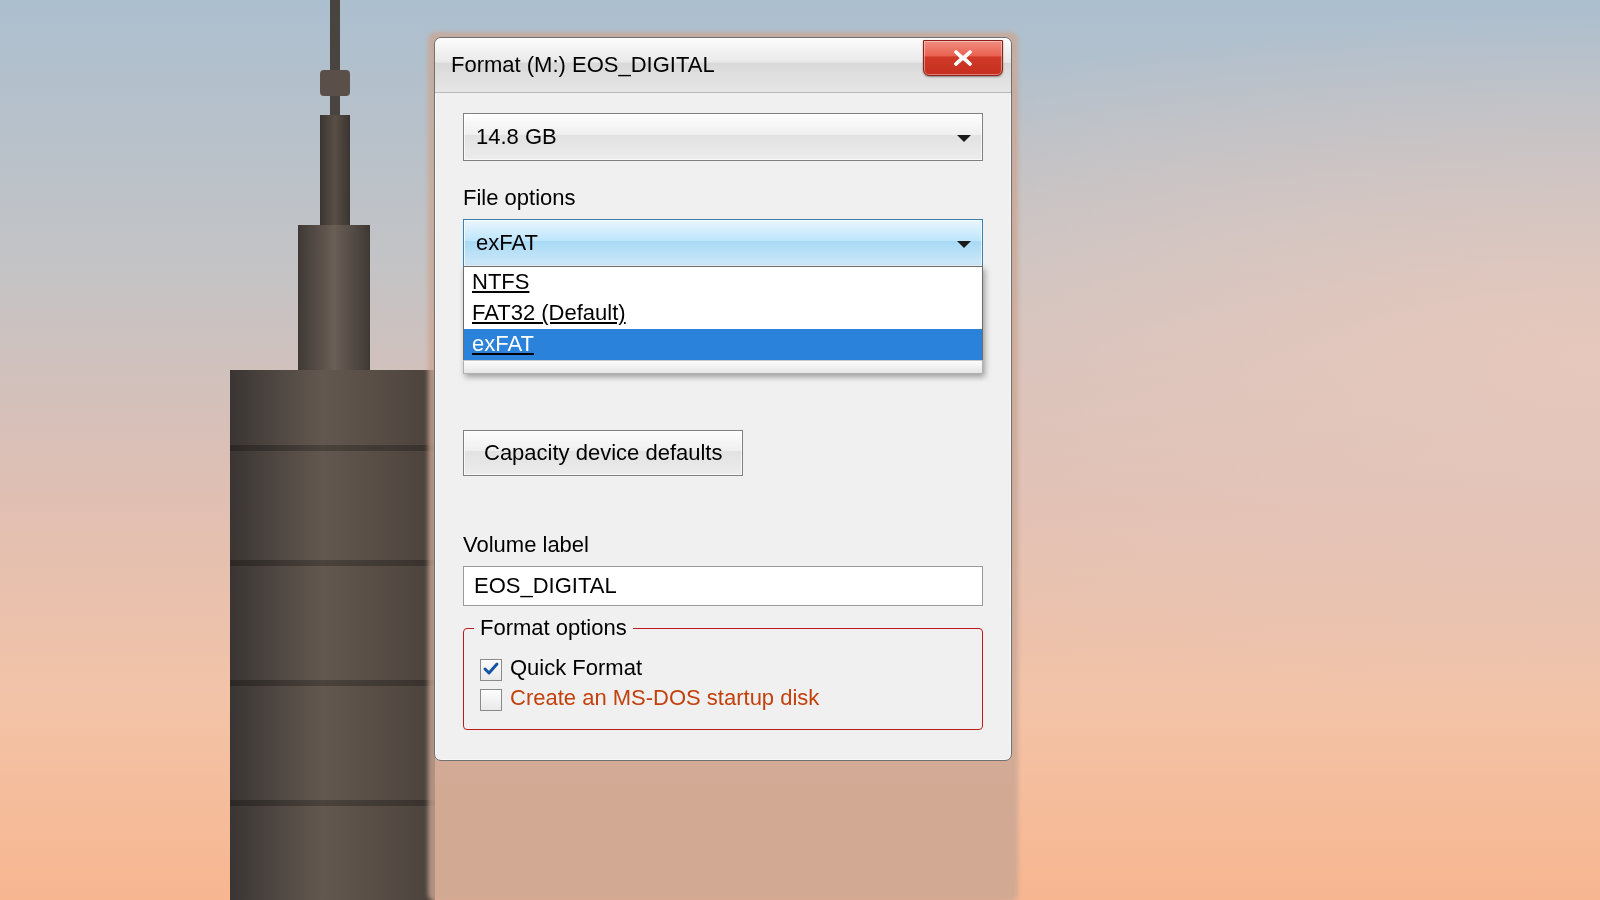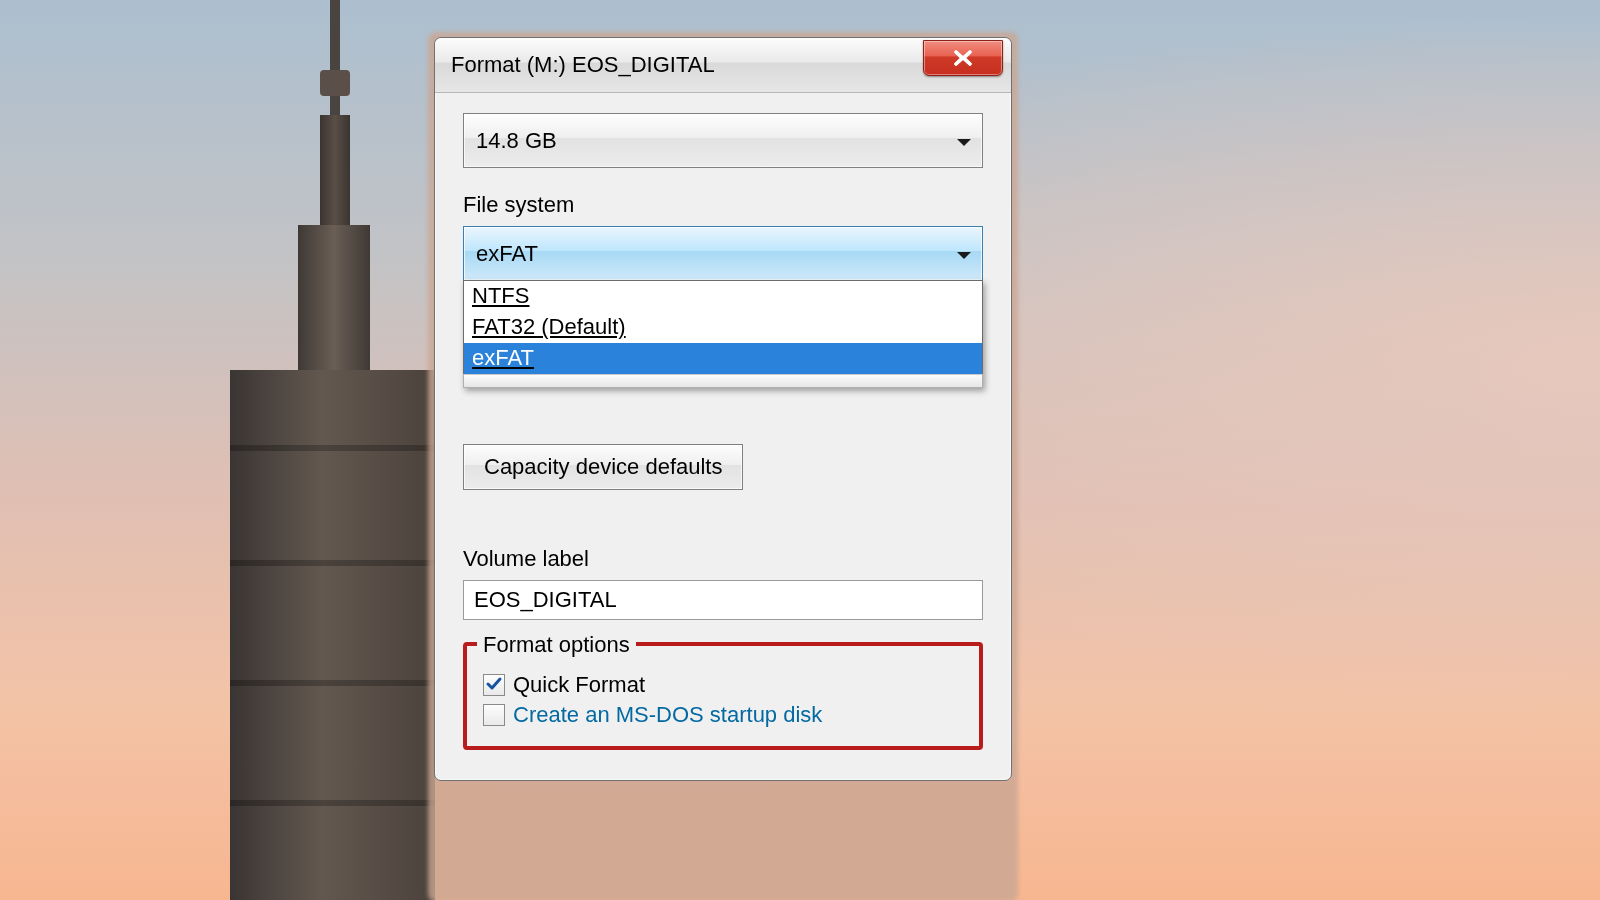--- a/index.html
+++ b/index.html
@@ -125,21 +125,21 @@
     padding: 20px 28px 30px 28px;
   }
 
   .field-label {
     font-size: 22px;
     margin-bottom: 8px;
   }
 
   .combo {
     position: relative;
-    height: 55px;
+    height: 48px;
     border: 1px solid #808080;
     background: linear-gradient(to bottom, #fefefe 0%, #efefef 45%, #e2e2e2 46%, #ececec 100%);
     display: flex;
     align-items: center;
     padding: 0 36px 0 12px;
     font-size: 22px;
     box-sizing: border-box;
     box-shadow: 0 0 0 1px rgba(255,255,255,0.7) inset;
   }
   .combo .arrow {
@@ -202,41 +202,41 @@
     border: 1px solid #9a9a9a;
     background: #fff;
     padding: 16px 10px;
     font-size: 22px;
     display: flex;
     align-items: center;
   }
 
   .groupbox {
     position: relative;
-    border: 4px solid #b91c1c;
+    border: 1px solid #b91c1c;
     border-radius: 4px;
     margin-top: 22px;
     padding: 22px 16px 14px 16px;
   }
   .groupbox .legend {
     position: absolute;
     top: -14px;
     left: 10px;
     background: #f0f0f0;
     padding: 0 6px;
     font-size: 22px;
   }
   .check-row {
     display: flex;
-    align-items: center;
+    align-items: flex-end;
     gap: 8px;
     font-size: 22px;
     margin: 4px 0;
   }
-  .check-row.disabled { color: #0369a1; }
+  .check-row.disabled { color: #c2410c; }
   .checkbox {
     width: 20px;
     height: 20px;
     border: 1px solid #8a8a8a;
     background: linear-gradient(to bottom, #fdfdfd, #e9e9e9);
     position: relative;
     flex: none;
   }
   .checkbox.checked::after {
     content: "";
@@ -283,21 +283,21 @@
         <span>14.8 GB</span>
         <span class="arrow">
           <svg class="arrow-svg" width="16" height="10" viewBox="0 0 16 10">
               <path d="M1 1 L8 8 L15 1 Z"></path>
             </svg>
         </span>
       </div>
 
       <div class="spacer-sm"></div>
 
-      <div class="field-label">File system</div>
+      <div class="field-label">File options</div>
       <div class="combo hot">
         <span>exFAT</span>
         <span class="arrow">
           <svg class="arrow-svg" width="16" height="10" viewBox="0 0 16 10">
               <path d="M1 1 L8 8 L15 1 Z"></path>
             </svg>
         </span>
       </div>
       <div class="dropdown">
         <div class="opt">NTFS</div>

